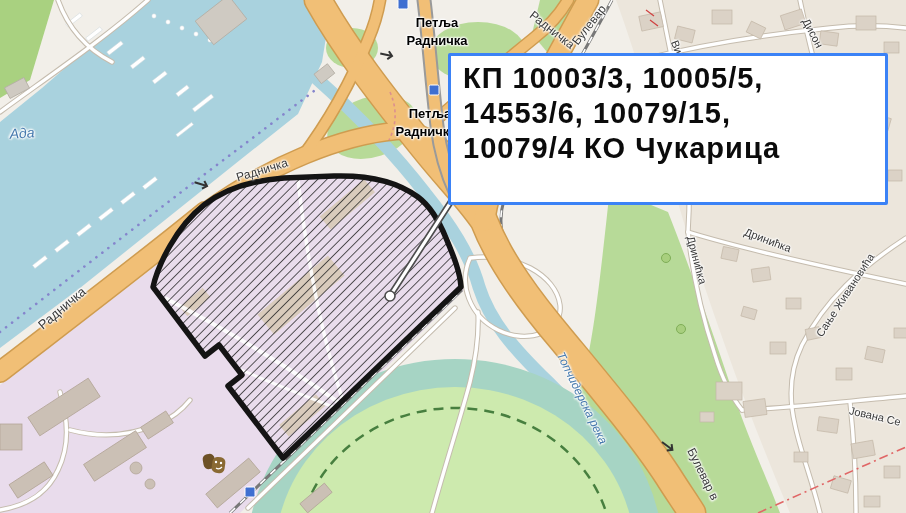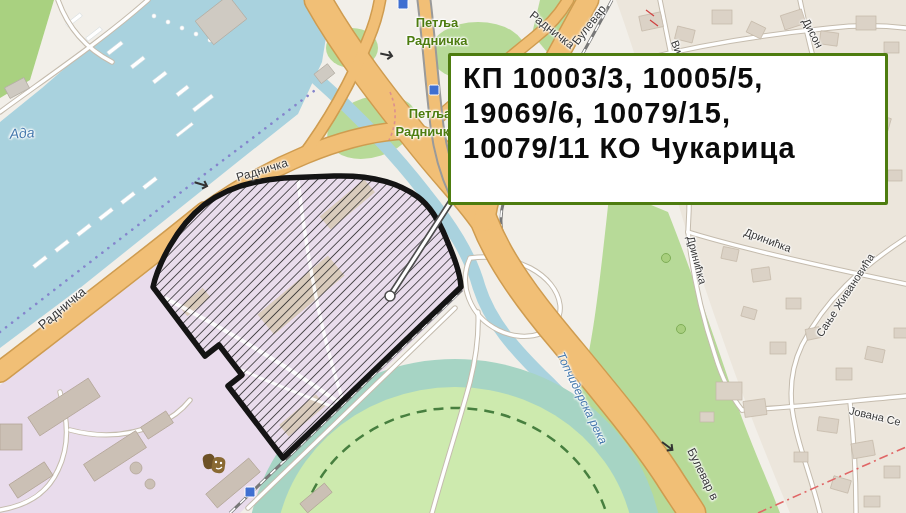--- a/index.html
+++ b/index.html
@@ -8,28 +8,28 @@
     background:#f2efe9;font-family:"Liberation Sans",sans-serif;
   }
   .stage svg{position:absolute;left:0;top:0;}
   #labels-layer{position:absolute;left:0;top:0;width:100%;height:100%;pointer-events:none;}
   .maplabel{
     position:absolute;white-space:nowrap;
     text-shadow:0 0 2px #fff,0 0 2px #fff,1px 1px 2px #fff,-1px -1px 2px #fff,0 0 3px #fff;
   }
   .maplabel.street{color:#3a3a3a;}
   .maplabel.water{color:#4579ad;font-style:italic;}
-  .maplabel.junction{color:#4d7c0f;font-weight:bold;}
+  .maplabel.junction{color:#000000;font-weight:bold;}
   .bus-stop-icon{position:absolute;width:9px;height:9px;background:#3f6fd1;
     border:1px solid #fff;border-radius:2px;transform:translate(-50%,-50%);}
   .tree-icon{position:absolute;width:8px;height:8px;background:#a8cf7e;
     border:1px solid #7fae57;border-radius:50%;transform:translate(-50%,-50%);}
   .callout{
     position:absolute;left:448px;top:53px;width:440px;height:152px;
-    box-sizing:border-box;background:#ffffff;border:3px solid #4d7c0f;
+    box-sizing:border-box;background:#ffffff;border:3px solid #3b82f6;
     border-radius:2px;padding:5px 12px;color:#0b0b0b;
     font-weight:bold;font-size:29px;line-height:35px;letter-spacing:1px;
   }
 </style>
 </head>
 <body>
 
 <div class="stage">
 <svg width="906" height="513" viewBox="0 0 906 513">
   <defs>
@@ -288,16 +288,16 @@
       <div class="maplabel water" style="left: 582px; top: 398px; font-size: 12px; transform: translate(-50%, -50%) rotate(64deg);">Топчидерска река</div>
       <div class="bus-stop-icon" style="left: 403px; top: 4px;"></div>
       <div class="bus-stop-icon" style="left: 434px; top: 90px;"></div>
       <div class="bus-stop-icon" style="left: 250px; top: 492px;"></div>
       <div class="tree-icon" style="left: 666px; top: 258px;"></div>
       <div class="tree-icon" style="left: 681px; top: 329px;"></div>
     </div>
 
 <div class="callout">
   <div>КП 10003/3, 10005/5,</div>
-  <div>19069/6, 10079/15,</div>
-  <div>10079/11 КО Чукарица</div>
+  <div>14553/6, 10079/15,</div>
+  <div>10079/4 КО Чукарица</div>
 </div>
 </div>
 
 </body></html>

